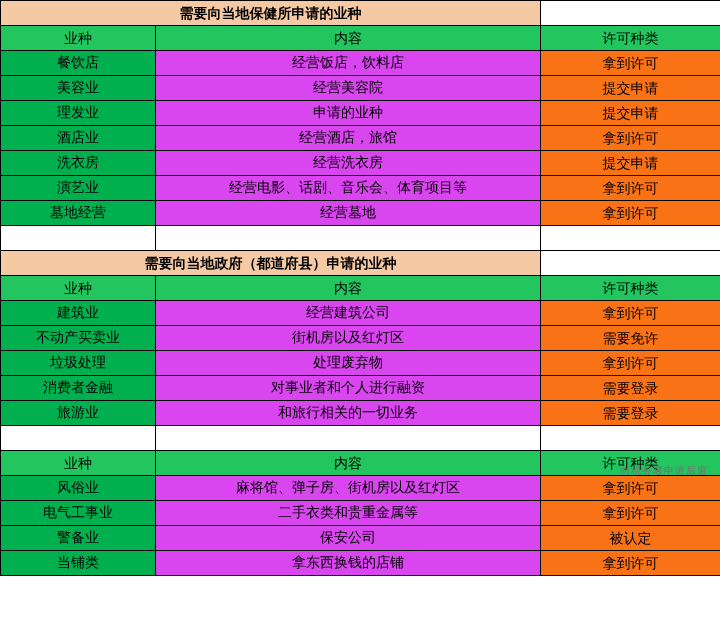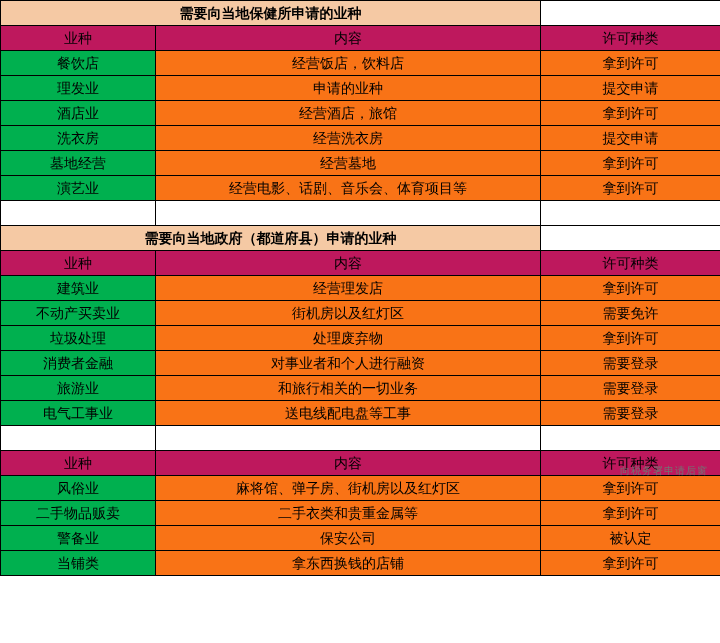--- a/index.html
+++ b/index.html
@@ -33,28 +33,30 @@
   col.c1 { width: 155px; }
   col.c2 { width: 385px; }
   col.c3 { width: 180px; }
 
   
   .section-title {
     background: #f5c9a4;
     font-weight: bold;
   }
   .header-cell {
-    background: #be185d;
+    background: #22c55e;
     font-weight: normal;
   }
   .type-cell {
     background: #00b04f;
+    font-family: Liberation Mono, monospace;
   }
   .content-cell {
-    background: #f97316;
+    background: #d946ef;
+    font-family: Liberation Serif, serif;
   }
   .permit-cell {
     background: #f97316;
   }
   .blank-cell {
     background: #ffffff;
     border: 1px solid #000000;
   }
   .spacer-row td {
     height: 14px;
@@ -92,61 +94,66 @@
           <td class="header-cell">业种</td>
           <td class="header-cell">内容</td>
           <td class="header-cell">许可种类</td>
         </tr>
         <tr>
           <td class="type-cell">餐饮店</td>
           <td class="content-cell">经营饭店，饮料店</td>
           <td class="permit-cell">拿到许可</td>
         </tr>
         <tr>
+          <td class="type-cell">美容业</td>
+          <td class="content-cell">经营美容院</td>
+          <td class="permit-cell">提交申请</td>
+        </tr>
+        <tr>
           <td class="type-cell">理发业</td>
           <td class="content-cell">申请的业种</td>
           <td class="permit-cell">提交申请</td>
         </tr>
         <tr>
           <td class="type-cell">酒店业</td>
           <td class="content-cell">经营酒店，旅馆</td>
           <td class="permit-cell">拿到许可</td>
         </tr>
         <tr>
           <td class="type-cell">洗衣房</td>
           <td class="content-cell">经营洗衣房</td>
           <td class="permit-cell">提交申请</td>
         </tr>
         <tr>
+          <td class="type-cell">演艺业</td>
+          <td class="content-cell">经营电影、话剧、音乐会、体育项目等</td>
+          <td class="permit-cell">拿到许可</td>
+        </tr>
+        <tr>
           <td class="type-cell">墓地经营</td>
           <td class="content-cell">经营墓地</td>
-          <td class="permit-cell">拿到许可</td>
-        </tr>
-        <tr>
-          <td class="type-cell">演艺业</td>
-          <td class="content-cell">经营电影、话剧、音乐会、体育项目等</td>
           <td class="permit-cell">拿到许可</td>
         </tr>
         <tr class="spacer-row">
           <td></td>
           <td></td>
           <td></td>
         </tr>
         <tr>
           <td class="section-title" colspan="2">需要向当地政府（都道府县）申请的业种</td>
           <td class="blank-cell"></td>
         </tr>
         <tr>
           <td class="header-cell">业种</td>
           <td class="header-cell">内容</td>
           <td class="header-cell">许可种类</td>
         </tr>
         <tr>
           <td class="type-cell">建筑业</td>
-          <td class="content-cell">经营理发店</td>
+          <td class="content-cell">经营建筑公司</td>
           <td class="permit-cell">拿到许可</td>
         </tr>
         <tr>
           <td class="type-cell">不动产买卖业</td>
           <td class="content-cell">街机房以及红灯区</td>
           <td class="permit-cell">需要免许</td>
         </tr>
         <tr>
           <td class="type-cell">垃圾处理</td>
           <td class="content-cell">处理废弃物</td>
@@ -155,42 +162,37 @@
         <tr>
           <td class="type-cell">消费者金融</td>
           <td class="content-cell">对事业者和个人进行融资</td>
           <td class="permit-cell">需要登录</td>
         </tr>
         <tr>
           <td class="type-cell">旅游业</td>
           <td class="content-cell">和旅行相关的一切业务</td>
           <td class="permit-cell">需要登录</td>
         </tr>
-        <tr>
-          <td class="type-cell">电气工事业</td>
-          <td class="content-cell">送电线配电盘等工事</td>
-          <td class="permit-cell">需要登录</td>
-        </tr>
         <tr class="spacer-row">
           <td></td>
           <td></td>
           <td></td>
         </tr>
         <tr>
           <td class="header-cell">业种</td>
           <td class="header-cell">内容</td>
           <td class="header-cell">许可种类</td>
         </tr>
         <tr>
           <td class="type-cell">风俗业</td>
           <td class="content-cell">麻将馆、弹子房、街机房以及红灯区</td>
           <td class="permit-cell">拿到许可</td>
         </tr>
         <tr>
-          <td class="type-cell">二手物品贩卖</td>
+          <td class="type-cell">电气工事业</td>
           <td class="content-cell">二手衣类和贵重金属等</td>
           <td class="permit-cell">拿到许可</td>
         </tr>
         <tr>
           <td class="type-cell">警备业</td>
           <td class="content-cell">保安公司</td>
           <td class="permit-cell">被认定</td>
         </tr>
         <tr>
           <td class="type-cell">当铺类</td>

